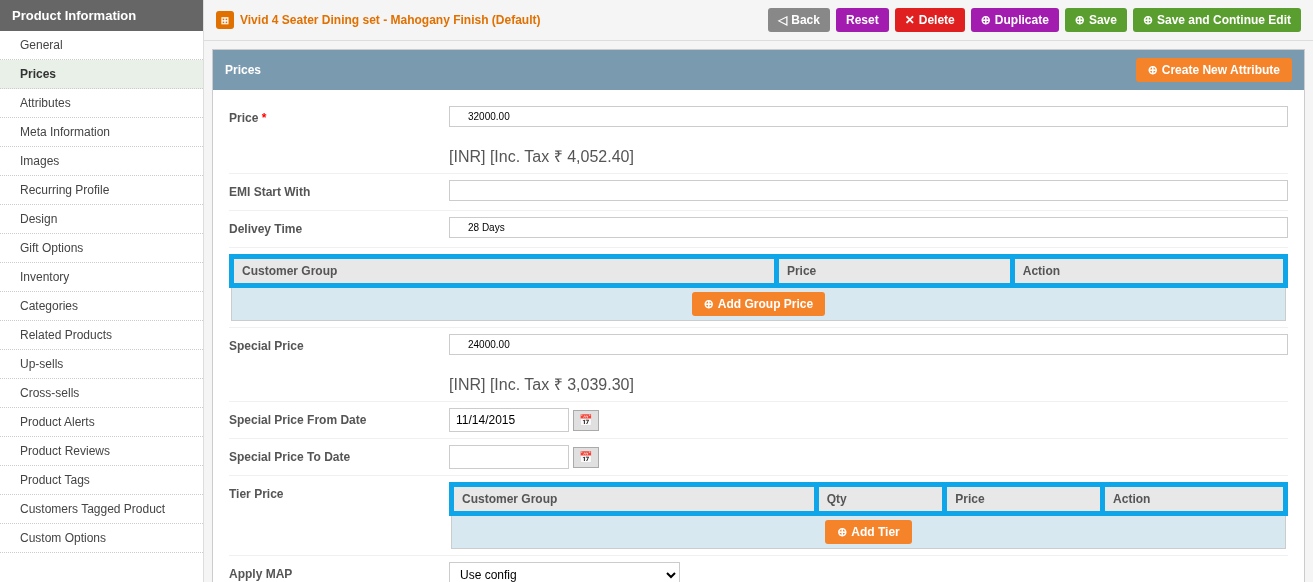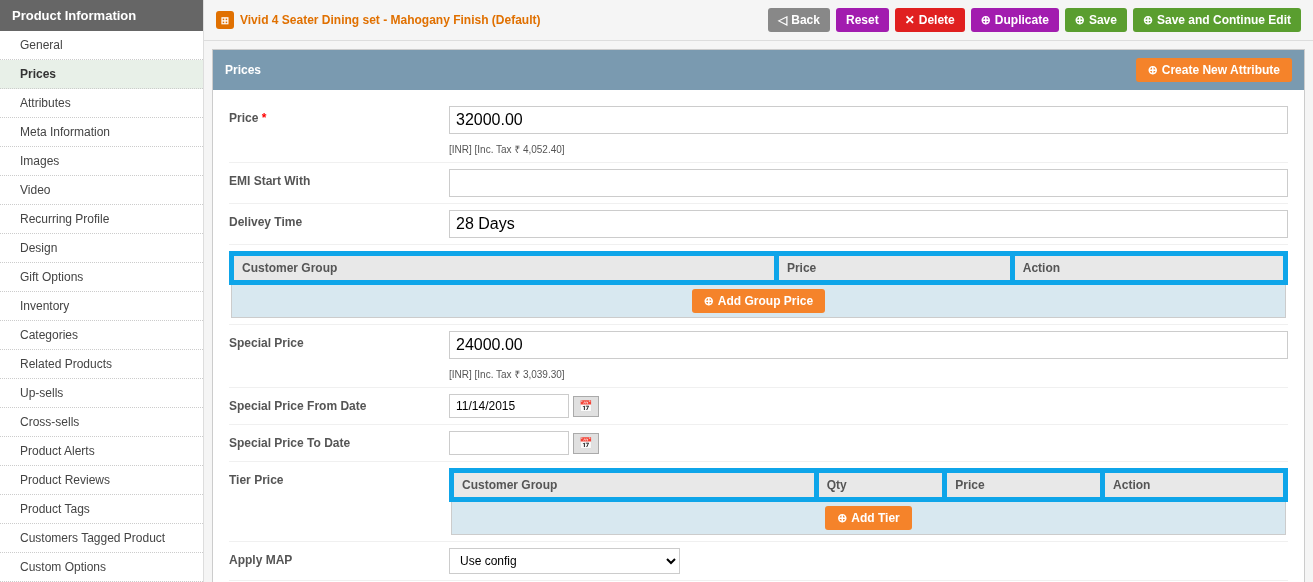--- a/index.html
+++ b/index.html
@@ -28,22 +28,22 @@
     
     .section { margin: 8px; background: #fff; border: 1px solid #ccc; }
     .section-header { background: #7a9ab0; color: #fff; font-weight: bold; padding: 8px 12px; font-size: 13px; display: flex; align-items: center; justify-content: space-between; }
     .section-content { padding: 10px 16px; }
     
     
     .form-row { display: flex; align-items: flex-start; padding: 6px 0; border-bottom: 1px solid #f0f0f0; }
     .form-label { width: 220px; flex-shrink: 0; padding: 5px 10px 5px 0; color: #555; font-weight: bold; }
     .form-label .required { color: red; }
     .form-field { flex: 1; }
-    .form-input { width: 100%; border: 1px solid #ccc; padding: 4px 6px; font-size: 16px; }
-    .tax-note { color: #555; font-size: 10px; margin-top: 8px; }
+    .form-input { width: 100%; border: 1px solid #ccc; padding: 4px 18px; font-size: 10px; }
+    .tax-note { color: #555; font-size: 16px; margin-top: 18px; }
     
     
     .price-table { width: 100%; border-collapse: collapse; border: 1px solid #ccc; }
     .price-table th { background: #e8e8e8; border: 5px solid #0ea5e9; padding: 5px 8px; text-align: left; font-weight: bold; color: #555; }
     .price-table td { border: 1px solid #ccc; padding: 5px 8px; }
     .price-table .action-row td { background: #d8e8f0; text-align: center; padding: 4px; }
     
     
     .add-btn { background: #f5832a; color: #fff; border: none; padding: 5px 12px; border-radius: 3px; cursor: pointer; font-size: 12px; font-weight: bold; display: inline-flex; align-items: center; gap: 4px; }
     
@@ -67,21 +67,20 @@
 <div class="layout">
 
   <div class="sidebar">
     <div class="sidebar-header">Product Information</div>
     <div id="sidebar-items">
         <div class="sidebar-item">General</div>
         <div class="sidebar-item active">Prices</div>
         <div class="sidebar-item">Attributes</div>
         <div class="sidebar-item">Meta Information</div>
         <div class="sidebar-item">Images</div>
-        <div class="sidebar-item">Video</div>
         <div class="sidebar-item">Recurring Profile</div>
         <div class="sidebar-item">Design</div>
         <div class="sidebar-item">Gift Options</div>
         <div class="sidebar-item">Inventory</div>
         <div class="sidebar-item">Categories</div>
         <div class="sidebar-item">Related Products</div>
         <div class="sidebar-item">Up-sells</div>
         <div class="sidebar-item">Cross-sells</div>
         <div class="sidebar-item">Product Alerts</div>
         <div class="sidebar-item">Product Reviews</div>

